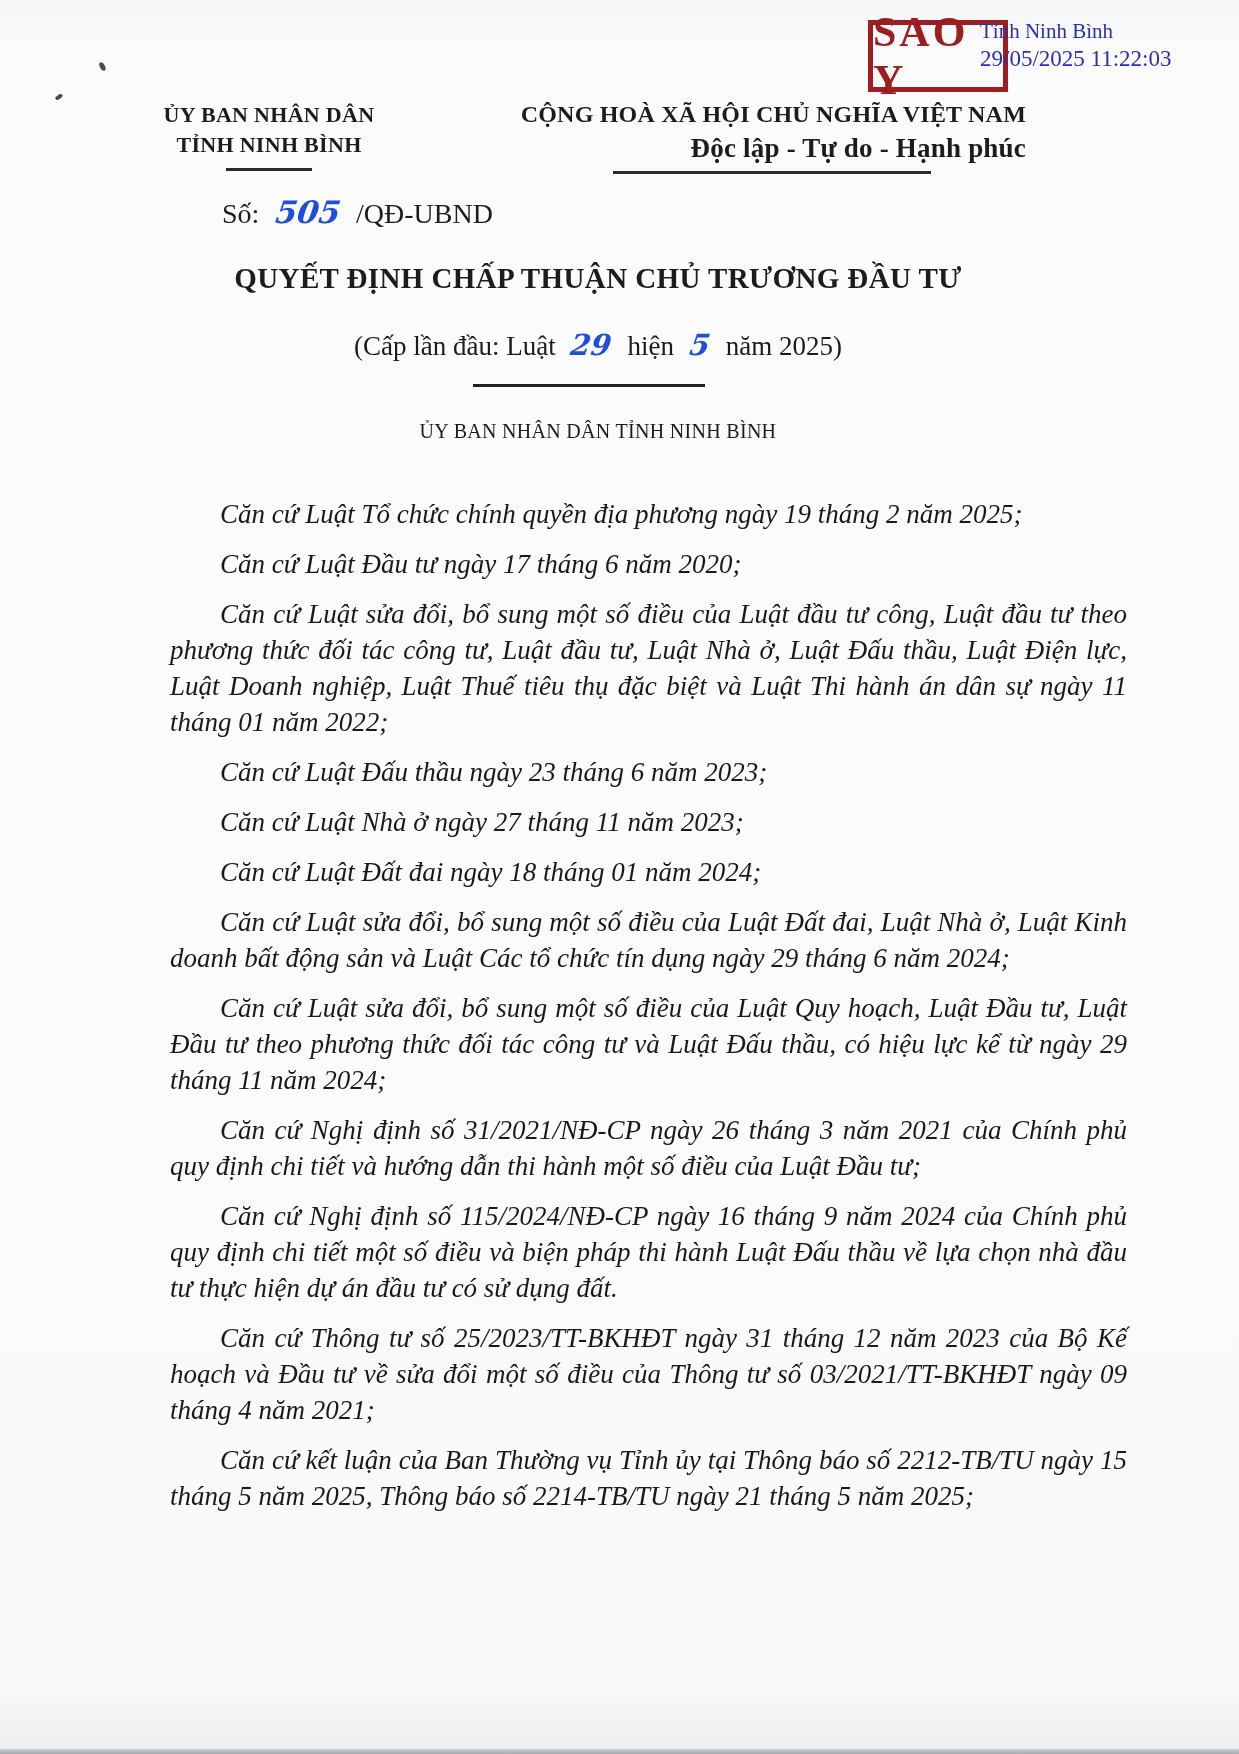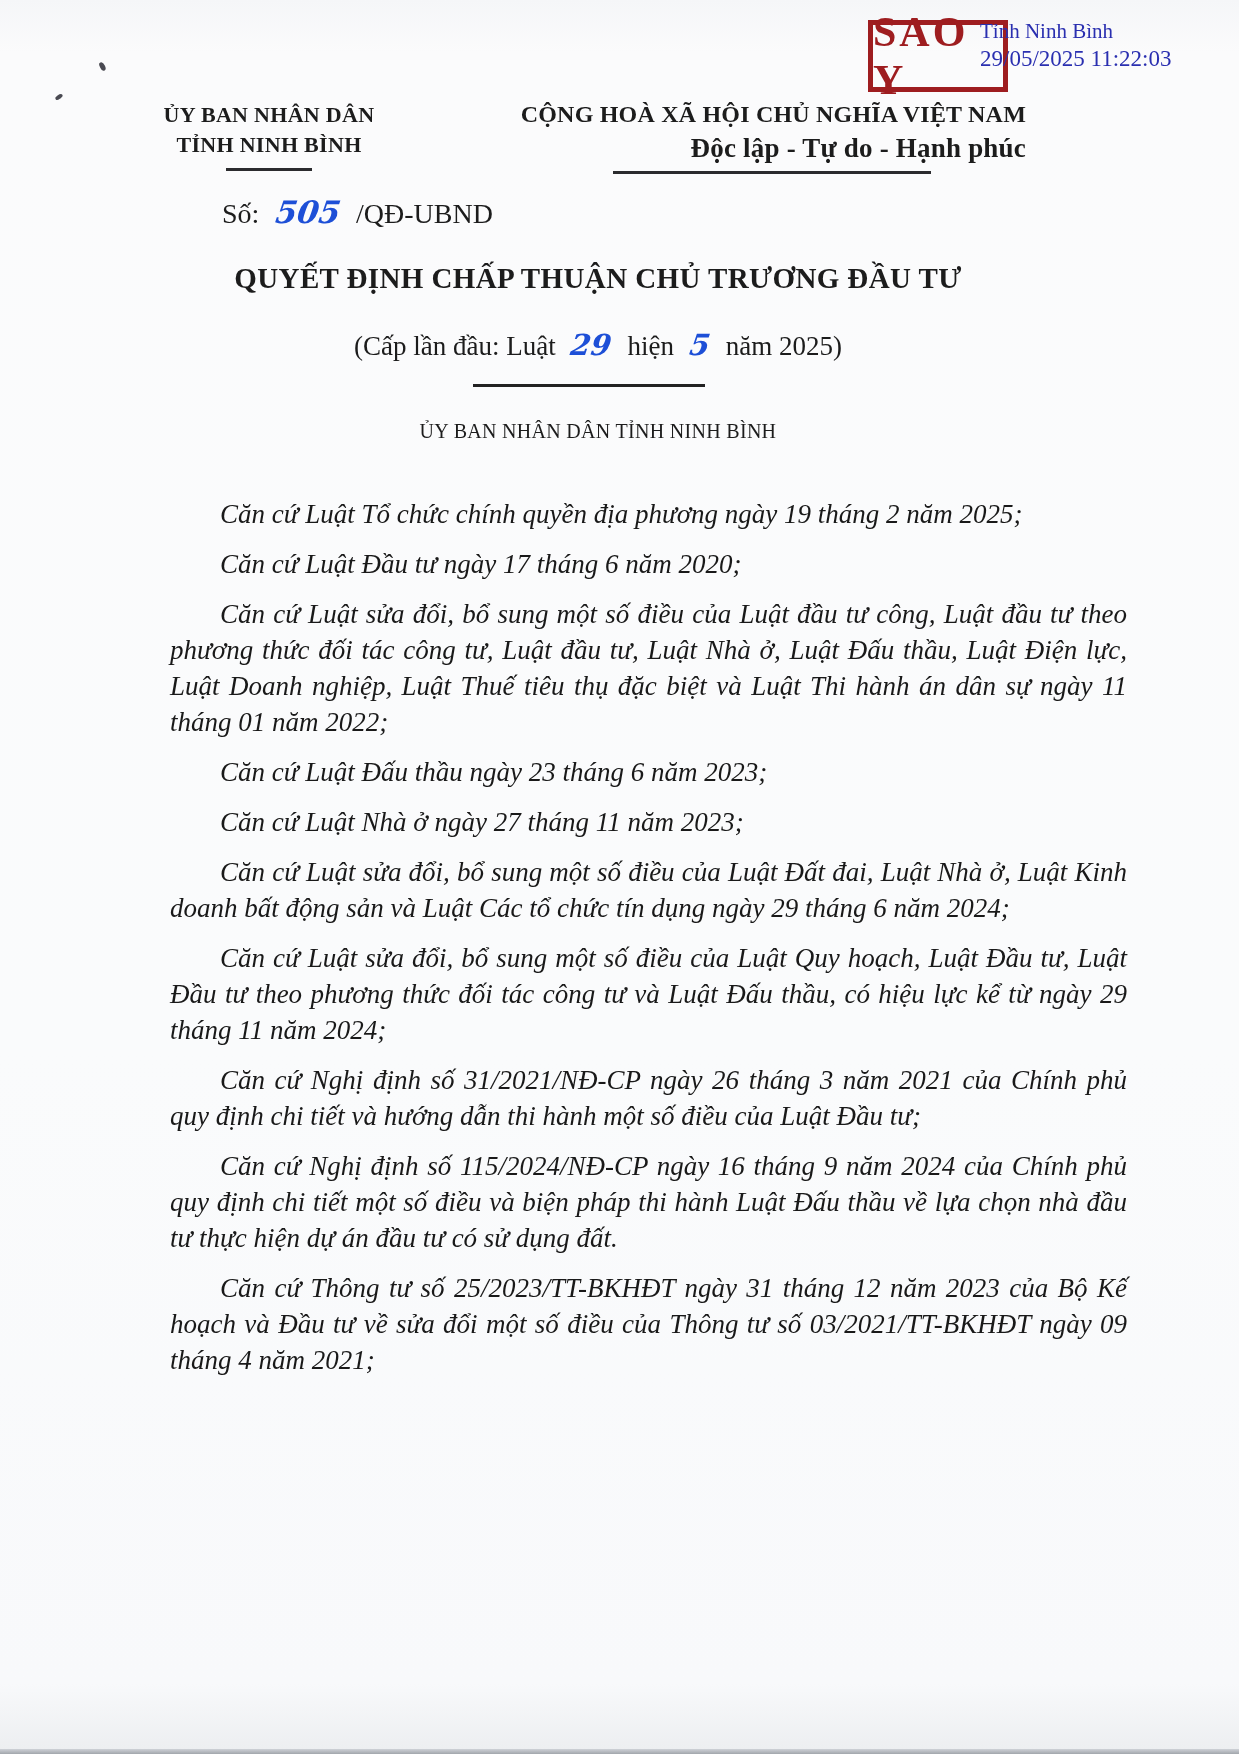--- a/index.html
+++ b/index.html
@@ -139,21 +139,23 @@
   <div class="subtitle-rule"></div>
 
   <div class="title-wrap issuer" style="position:absolute;">ỦY BAN NHÂN DÂN TỈNH NINH BÌNH</div>
 
   <div class="body-text">
       <p class="para">Căn cứ Luật Tổ chức chính quyền địa phương ngày 19 tháng 2 năm 2025;</p>
       <p class="para">Căn cứ Luật Đầu tư ngày 17 tháng 6 năm 2020;</p>
       <p class="para">Căn cứ Luật sửa đổi, bổ sung một số điều của Luật đầu tư công, Luật đầu tư theo phương thức đối tác công tư, Luật đầu tư, Luật Nhà ở, Luật Đấu thầu, Luật Điện lực, Luật Doanh nghiệp, Luật Thuế tiêu thụ đặc biệt và Luật Thi hành án dân sự ngày 11 tháng 01 năm 2022;</p>
       <p class="para">Căn cứ Luật Đấu thầu ngày 23 tháng 6 năm 2023;</p>
       <p class="para">Căn cứ Luật Nhà ở ngày 27 tháng 11 năm 2023;</p>
+      <p class="para">Căn cứ Luật Đất đai ngày 18 tháng 01 năm 2024;</p>
       <p class="para">Căn cứ Luật sửa đổi, bổ sung một số điều của Luật Đất đai, Luật Nhà ở, Luật Kinh doanh bất động sản và Luật Các tổ chức tín dụng ngày 29 tháng 6 năm 2024;</p>
       <p class="para">Căn cứ Luật sửa đổi, bổ sung một số điều của Luật Quy hoạch, Luật Đầu tư, Luật Đầu tư theo phương thức đối tác công tư và Luật Đấu thầu, có hiệu lực kể từ ngày 29 tháng 11 năm 2024;</p>
       <p class="para">Căn cứ Nghị định số 31/2021/NĐ-CP ngày 26 tháng 3 năm 2021 của Chính phủ quy định chi tiết và hướng dẫn thi hành một số điều của Luật Đầu tư;</p>
       <p class="para">Căn cứ Nghị định số 115/2024/NĐ-CP ngày 16 tháng 9 năm 2024 của Chính phủ quy định chi tiết một số điều và biện pháp thi hành Luật Đấu thầu về lựa chọn nhà đầu tư thực hiện dự án đầu tư có sử dụng đất.</p>
       <p class="para">Căn cứ Thông tư số 25/2023/TT-BKHĐT ngày 31 tháng 12 năm 2023 của Bộ Kế hoạch và Đầu tư về sửa đổi một số điều của Thông tư số 03/2021/TT-BKHĐT ngày 09 tháng 4 năm 2021;</p>
+      <p class="para">Căn cứ kết luận của Ban Thường vụ Tỉnh ủy tại Thông báo số 2212-TB/TU ngày 15 tháng 5 năm 2025, Thông báo số 2214-TB/TU ngày 21 tháng 5 năm 2025;</p>
     </div>
 
   <div class="bottom-edge"></div>
 </div>
 
 </body></html>

